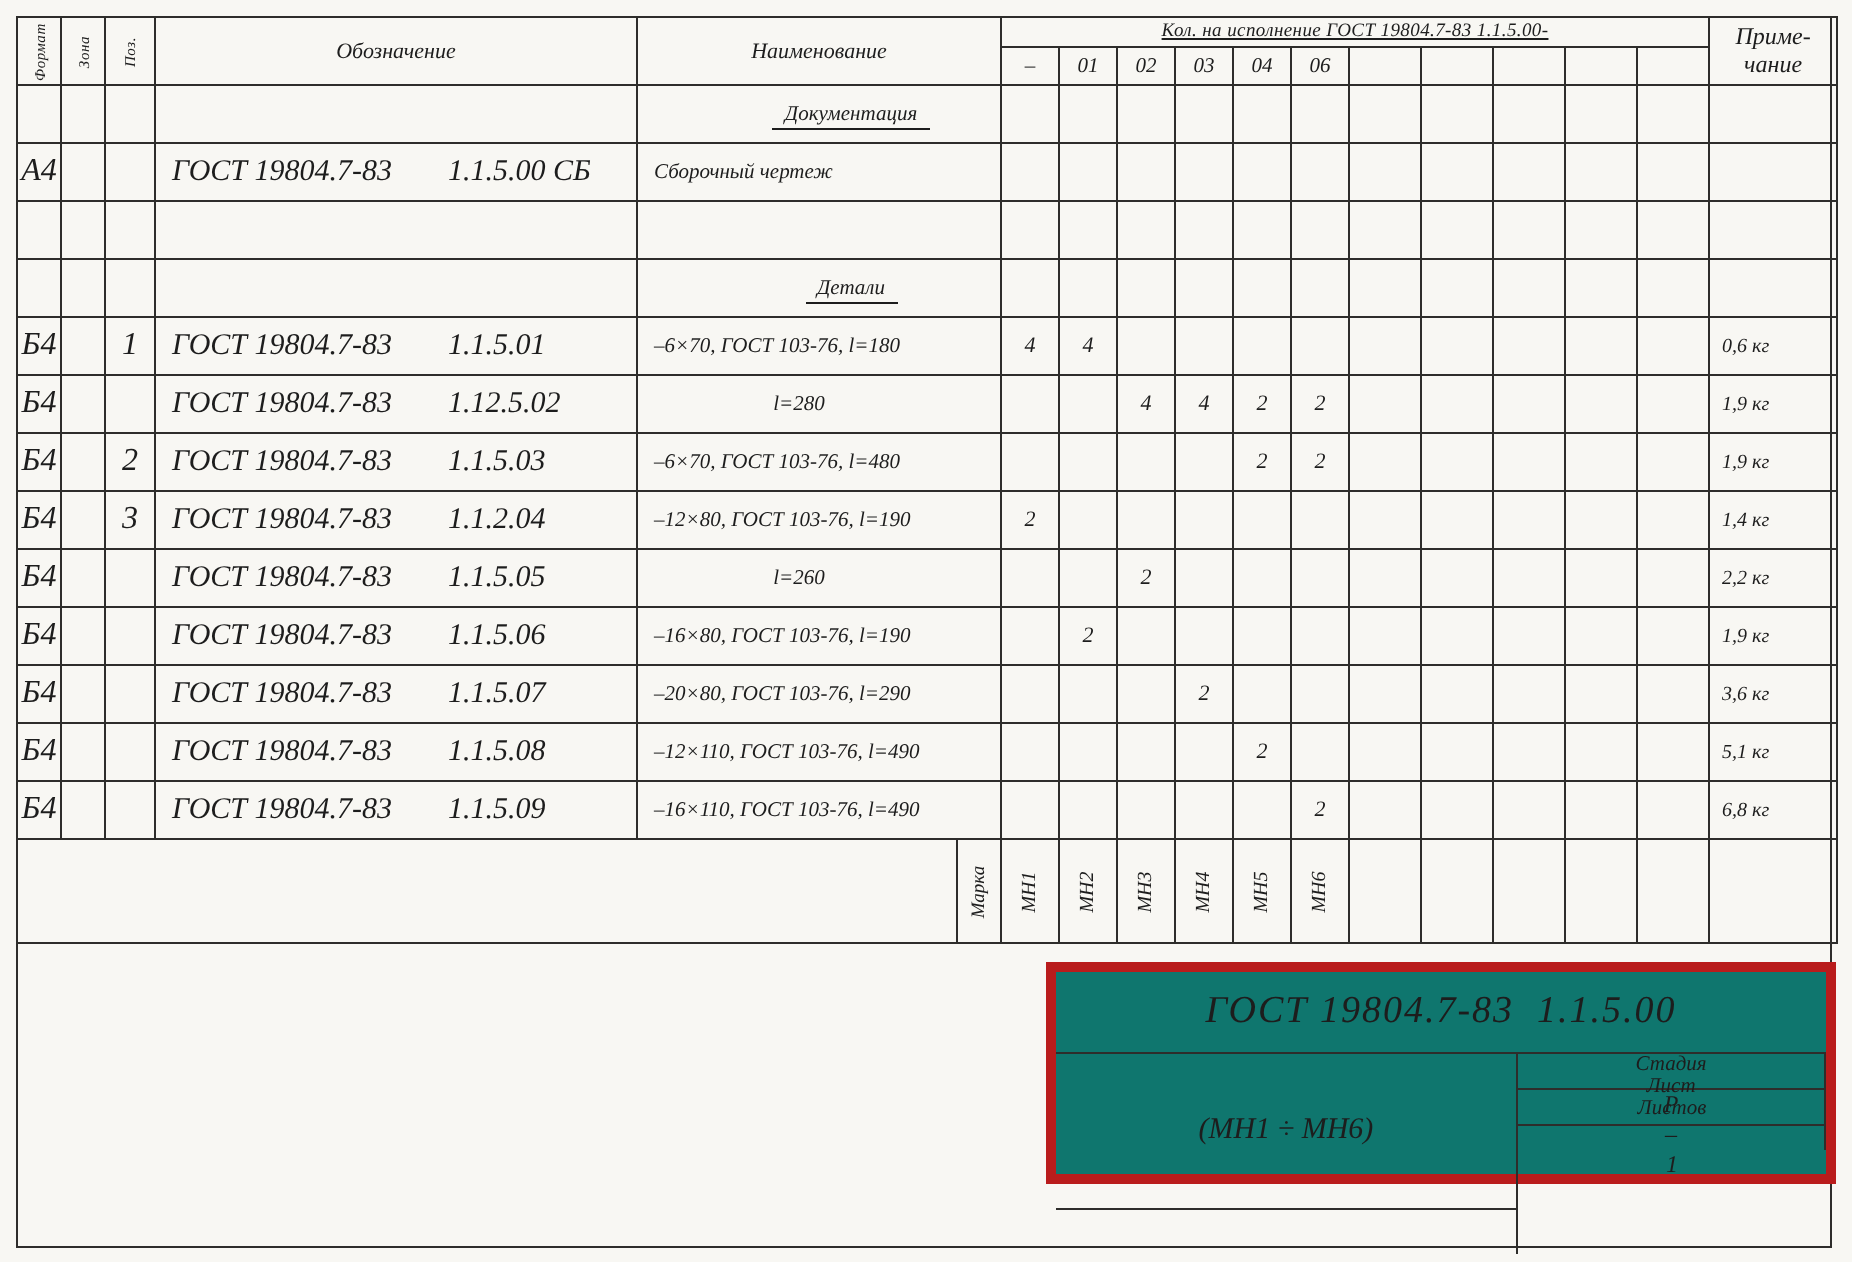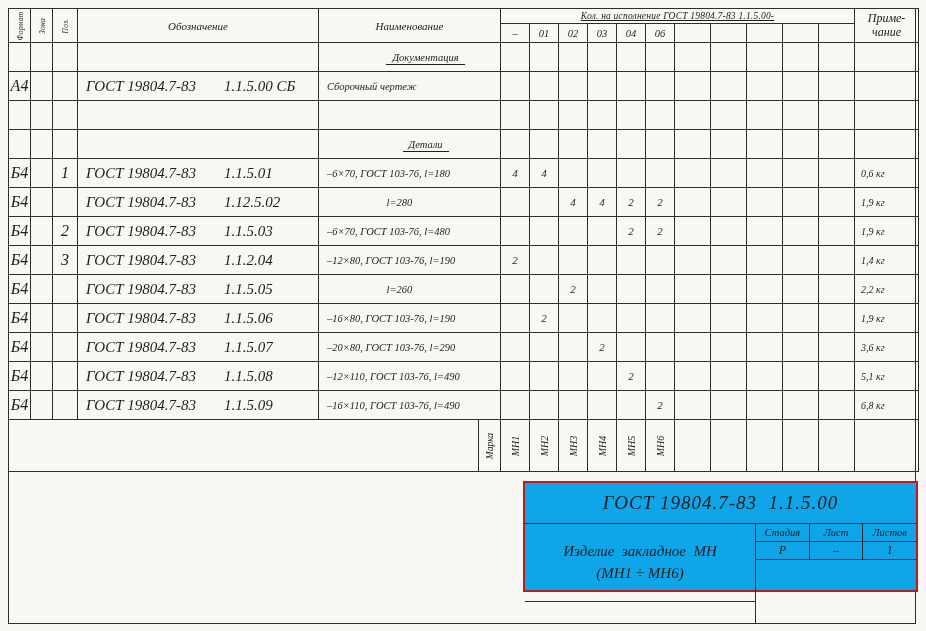--- a/index.html
+++ b/index.html
@@ -49,37 +49,37 @@
   .c-name.t-right { text-align:center; padding-right:28px; }
   .section-underline { border-bottom:1px solid #1d1d1d; padding:0 6px 1px;margin-left:32px; }
   .c-note { font-size:10px; padding-left:6px; white-space:nowrap;font-family:Liberation Serif, serif; }
   .no-border { border:none; border-top:1px solid #2e2d2b; }
   .c-marka-label { position:relative; }
   .c-marka { position:relative; }
 
   
   #title-block {
     position:absolute; left:523px; top:481px; width:395px; height:111px;
-    border:2px solid #b91c1c; background:#0ea5e9;
+    border:5px solid #b91c1c; background:#0f766e;
   }
   .tb-doc {
     height:41px; border-bottom:1px solid #2e2d2b;
     display:flex; align-items:center; justify-content:center;
     font-size:19px; letter-spacing:1px; white-space:pre;
   }
   .tb-body { display:flex; height:100px; }
   .tb-name { width:231px; border-right:1px solid #2e2d2b; display:flex; flex-direction:column; }
   .tb-name-text {
     height:78px; border-bottom:1px solid #2e2d2b;
     display:flex; flex-direction:column; align-items:center; justify-content:center;
     font-size:15px; line-height:1.45; white-space:pre;
   }
   .tb-name-empty { flex:1; }
   .tb-right { flex:1; display:flex; flex-direction:column; }
-  .tb-row { display:flex; height:18px; border-bottom:1px solid #2e2d2b; }
+  .tb-row { display:flex; height:18px; border-bottom:1px solid #2e2d2b;flex-direction:column; }
   .tb-cell {
     flex:1; border-right:1px solid #2e2d2b;
     display:flex; align-items:center; justify-content:center;
     font-size:10.5px;
   }
   .tb-cell.last { border-right:none; }
   .tb-vals .tb-cell { font-size:12px; }
   .tb-bottom-empty { flex:1; }
 </style>
 </head>
@@ -414,21 +414,20 @@
           <td></td>
         </tr>
     </tfoot>
   </table>
 
   <div id="title-block">
     <div class="tb-doc">ГОСТ 19804.7-83  1.1.5.00</div>
     <div class="tb-body">
       <div class="tb-name">
         <div class="tb-name-text">
-          <div>Изделие  закладное  МН</div>
           <div>(МН1 ÷ МН6)</div>
         </div>
         <div class="tb-name-empty"></div>
       </div>
       <div class="tb-right">
         <div class="tb-row tb-head">
           <div class="tb-cell">Стадия</div>
           <div class="tb-cell">Лист</div>
           <div class="tb-cell last">Листов</div>
         </div>

